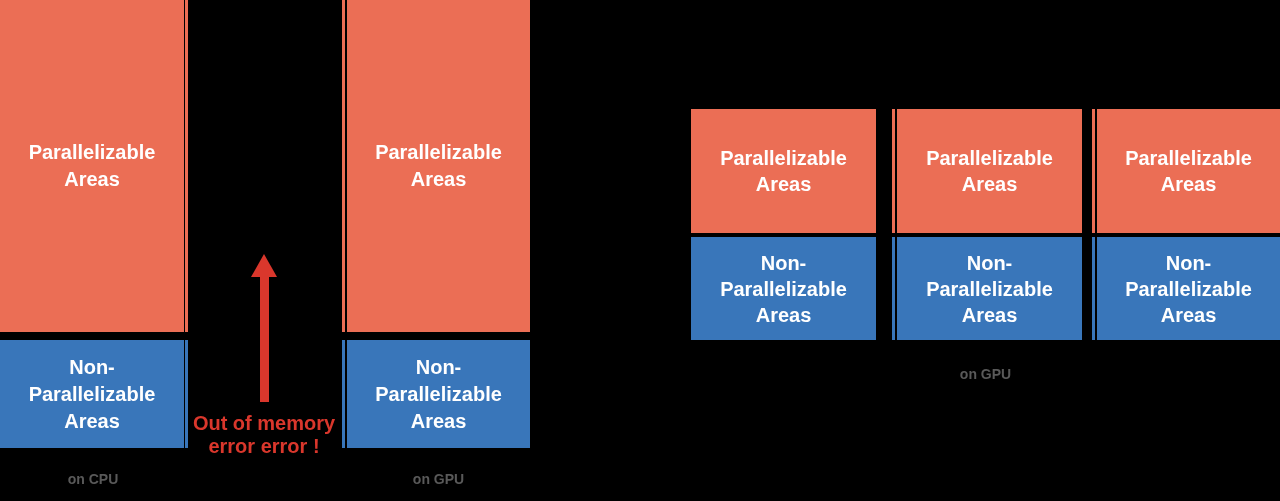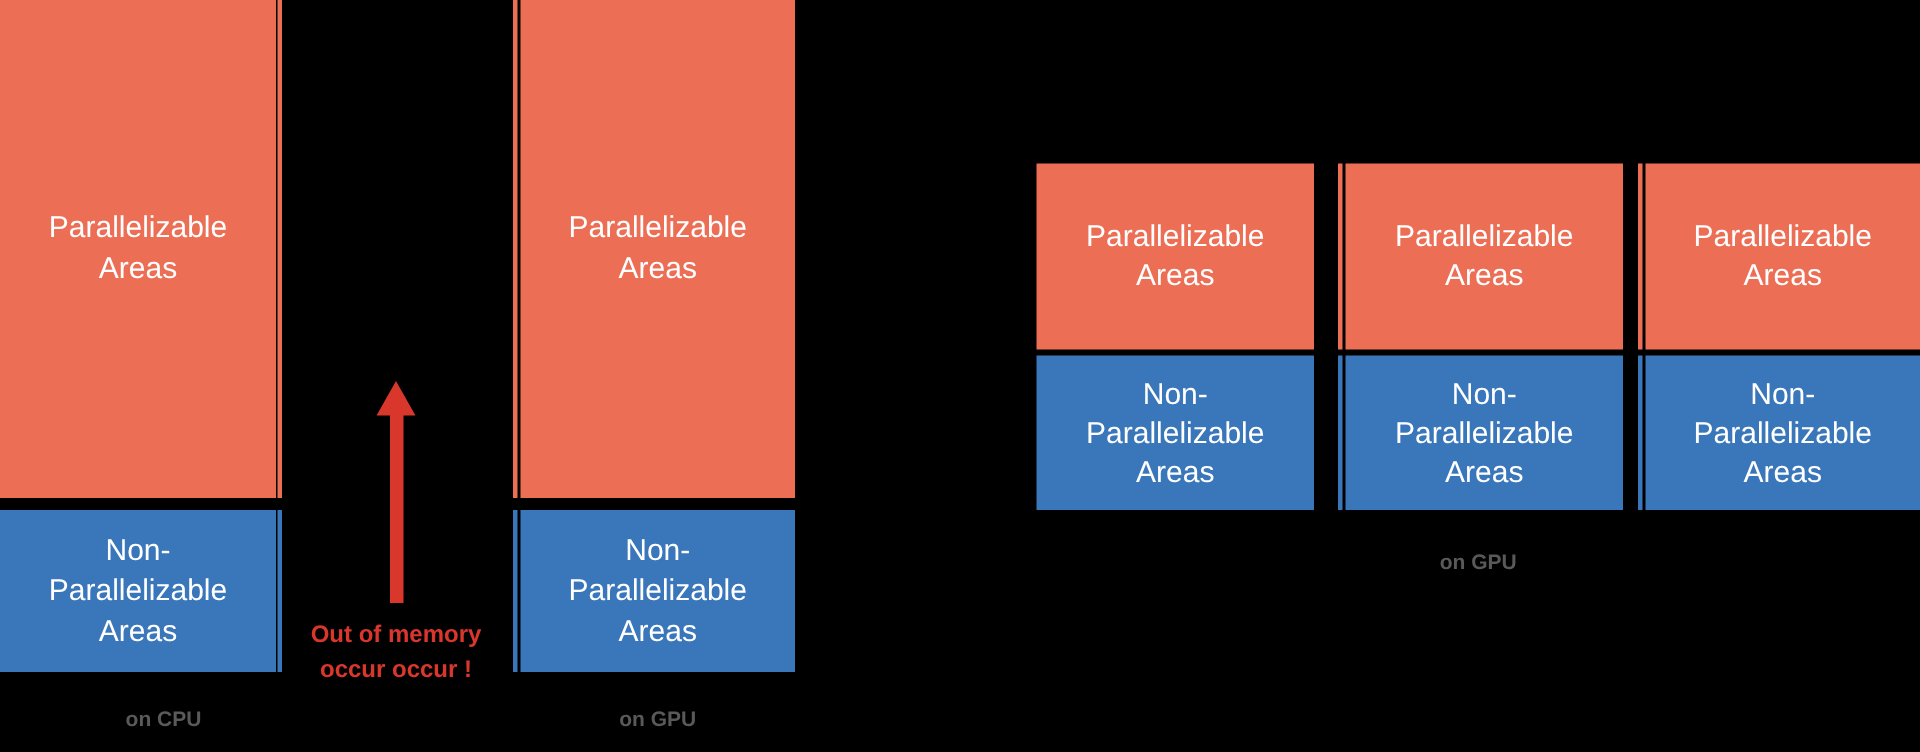--- a/index.html
+++ b/index.html
@@ -1,21 +1,21 @@
 <!DOCTYPE html>
 <html style="--background: #000000; --parallelizable-fill: #EB6E55; --non-parallelizable-fill: #3976BA; --arrow-red: #DA372C; --device-label-gray: #595959; --block-text: #FFFFFF;"><head>
 <meta charset="utf-8">
 <style>
   html,body{margin:0;padding:0;background:#000;}
   .canvas{position:relative;width:1280px;height:501px;background:var(--background,#000);
           font-family:"Liberation Sans",sans-serif;overflow:hidden;}
 
   .block{position:absolute;display:flex;flex-direction:column;align-items:center;
          justify-content:center;text-align:center;color:var(--block-text,#fff);
-         font-weight:400;}
+         font-weight:700;}
   .red{background:var(--parallelizable-fill,#EB6E55);}
   .blue{background:var(--non-parallelizable-fill,#3976BA);}
   .big{font-size:20px;line-height:27px;}
   .small{font-size:20px;line-height:26px;}
   .ln{display:block;}
 
   .sliver{position:absolute;width:3px;}
 
   
   .a-red{left:0;top:0;width:184px;height:332px;}
@@ -33,31 +33,31 @@
   .c1{left:691px;}
   .c2{left:897px;}
   .c3{left:1097px;width:183px;}
   .sl-c2-red{left:892px;top:109px;height:124px;}
   .sl-c2-blue{left:892px;top:237px;height:103px;}
   .sl-c3-red{left:1092px;top:109px;height:124px;}
   .sl-c3-blue{left:1092px;top:237px;height:103px;}
 
   .devlabel{position:absolute;color:var(--device-label-gray,#595959);
             font-weight:700;font-size:14px;text-align:center;}
-  .lbl-cpu{left:16px;top:471px;width:186px;}
+  .lbl-cpu{left:0;top:471px;width:186px;}
   .lbl-gpu-left{left:347px;top:471px;width:183px;}
   .lbl-gpu-right{left:691px;top:366px;width:589px;}
 
   .arrow-head{position:absolute;left:251px;top:254px;width:0;height:0;
               border-left:13px solid transparent;border-right:13px solid transparent;
               border-bottom:23px solid var(--arrow-red,#DA372C);}
   .arrow-shaft{position:absolute;left:260px;top:275px;width:9px;height:127px;
                background:var(--arrow-red,#DA372C);}
   .error-text{position:absolute;left:164px;top:412px;width:200px;text-align:center;
-              color:var(--arrow-red,#DA372C);font-weight:700;font-size:16px;line-height:23px;}
+              color:var(--arrow-red,#DA372C);font-weight:700;font-size:20px;line-height:23px;}
 </style>
 </head>
 <body>
 
 <div class="canvas">
 
   <div class="block red big a-red">
     <span class="ln">Parallelizable</span>
     <span class="ln">Areas</span>
   </div>
@@ -68,21 +68,21 @@
   </div>
   <div class="sliver red sl-a-red"></div>
   <div class="sliver blue sl-a-blue"></div>
   <div class="devlabel lbl-cpu">on CPU</div>
 
   <div>
     <div class="arrow-head"></div>
     <div class="arrow-shaft"></div>
     <div class="error-text">
       <span class="ln">Out of memory</span>
-      <span class="ln">occur occur !</span>
+      <span class="ln">error error !</span>
     </div>
   </div>
 
   <div class="sliver red sl-b-red"></div>
   <div class="sliver blue sl-b-blue"></div>
   <div class="block red big b-red">
     <span class="ln">Parallelizable</span>
     <span class="ln">Areas</span>
   </div>
   <div class="block blue big b-blue">

